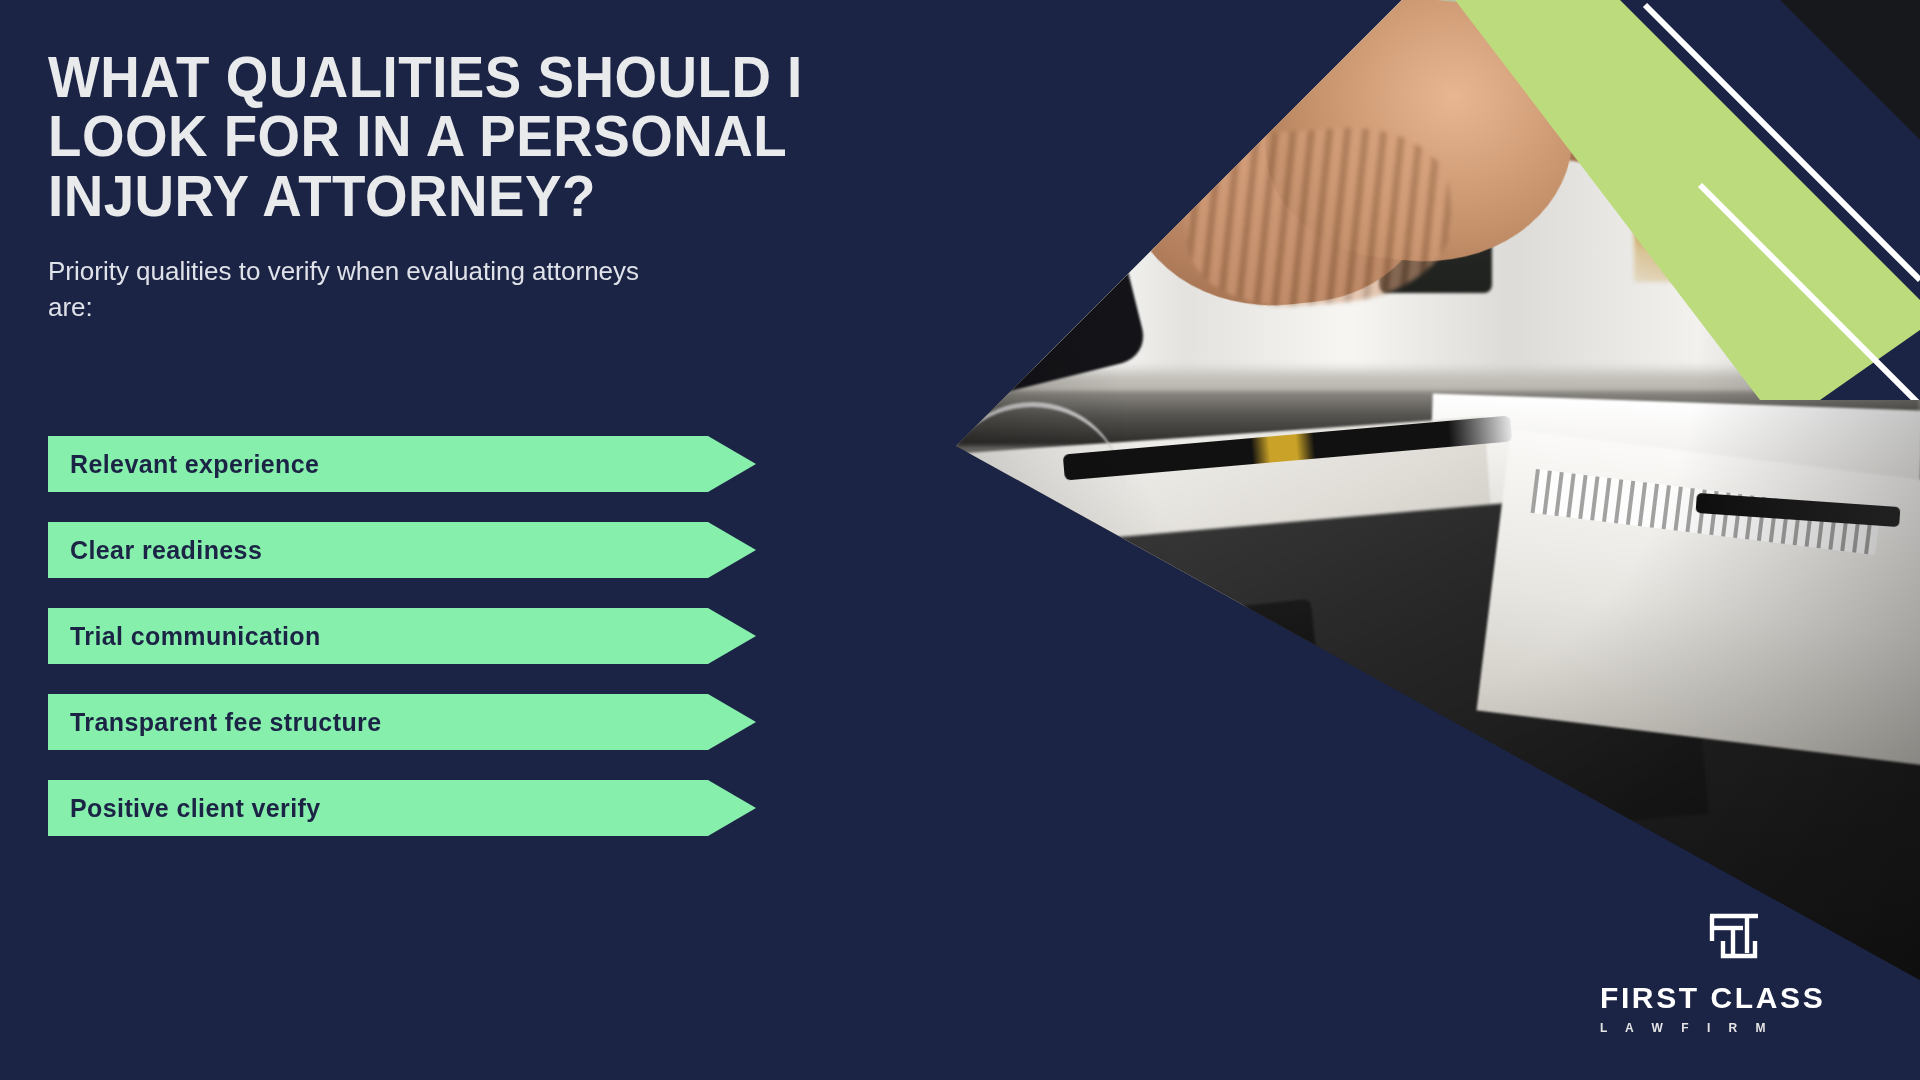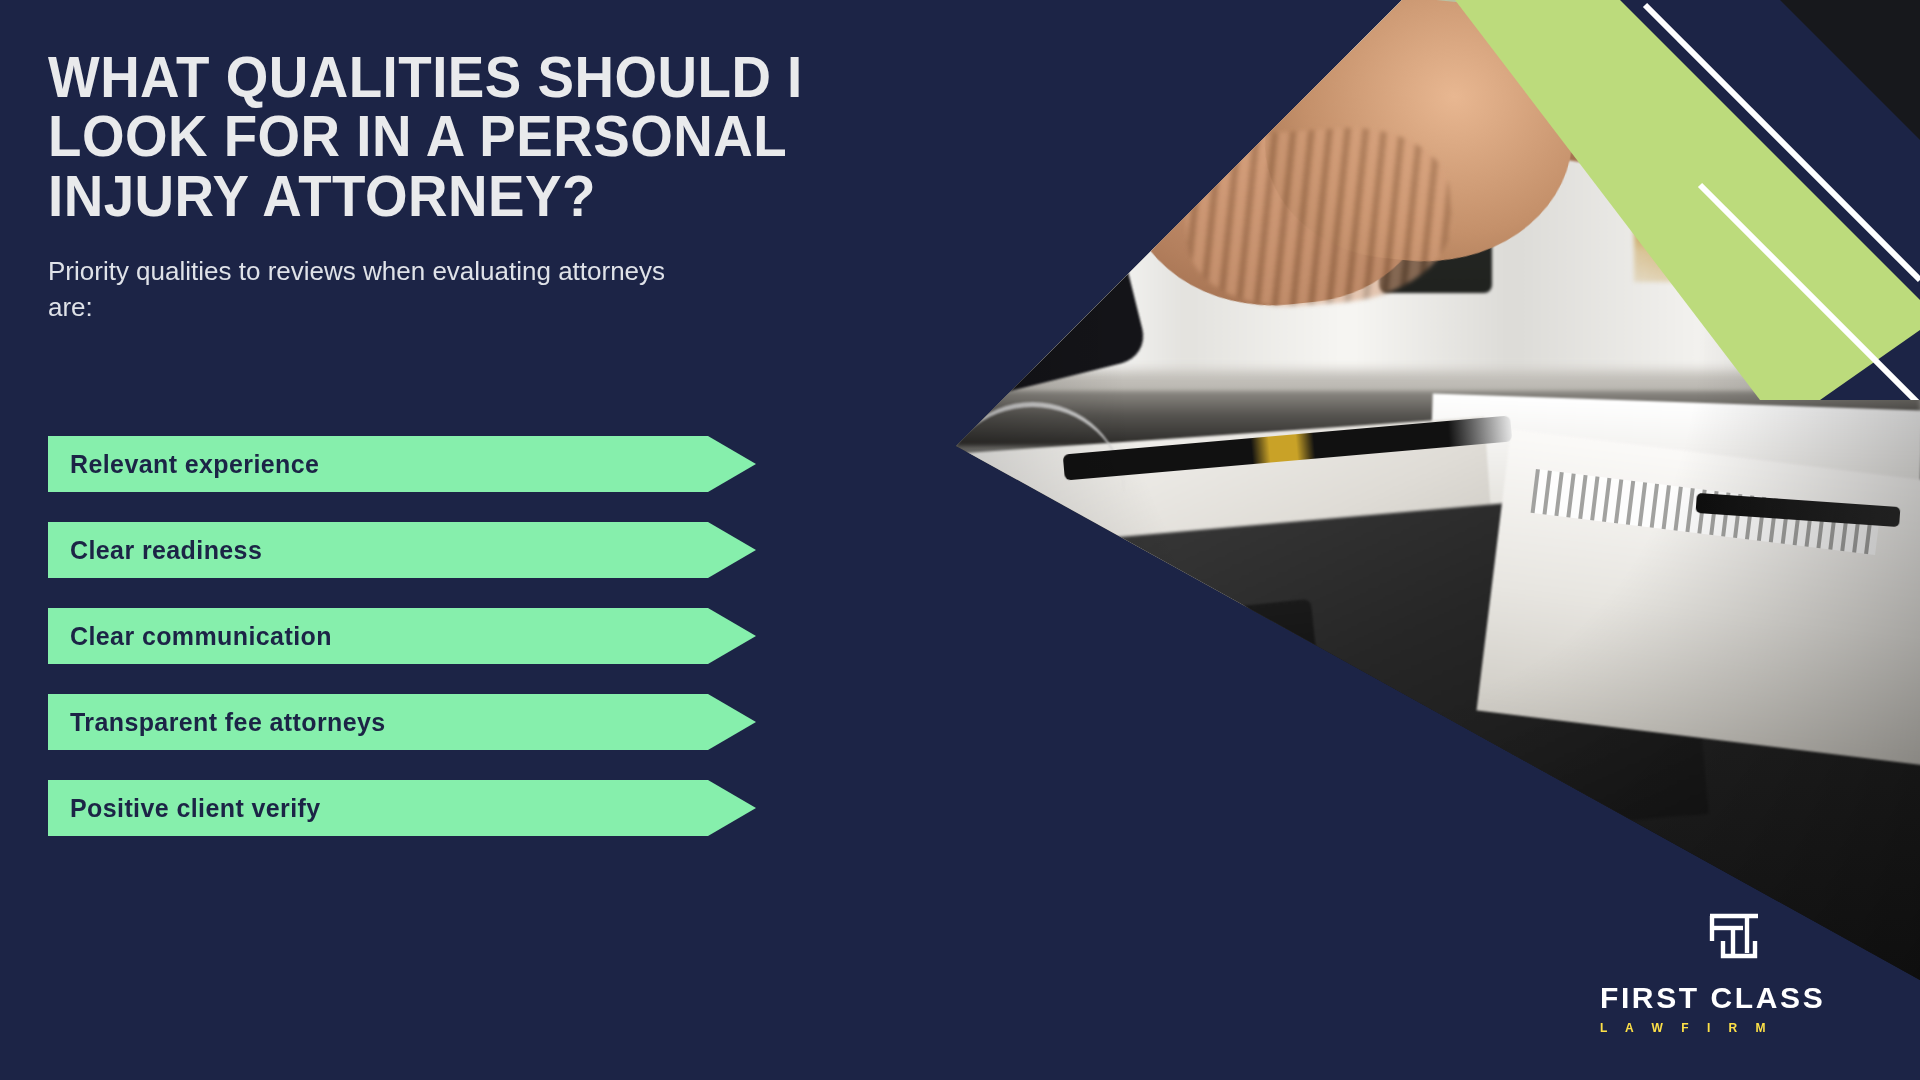--- a/index.html
+++ b/index.html
@@ -293,21 +293,21 @@
     font-weight:700;
     letter-spacing:2.6px;
     line-height:1;
   }
   #logo-sub {
     margin-top:9px;
     font-size:12px;
     font-weight:600;
     letter-spacing:7.5px;
     line-height:1;
-    color:#fde047;
+    color:#e5e5e5;
   }
 </style>
 </head>
 <body>
 
 <div id="canvas">
 
   <div id="photo-area">
     <div id="photo-diamond">
       <div class="ph ph-bg"></div>
@@ -351,39 +351,39 @@
 
       <polygon points="700,330 700,400 600,400" fill="#1c2446"></polygon>
 
       <line x1="425" y1="5" x2="700" y2="280" stroke="#ffffff" stroke-width="6"></line>
       <line x1="480" y1="185" x2="700" y2="405" stroke="#ffffff" stroke-width="6"></line>
     </svg>
   </div>
 
   <div id="content">
     <h1 id="headline">WHAT QUALITIES SHOULD I LOOK FOR IN A PERSONAL INJURY ATTORNEY?</h1>
-    <p id="subhead">Priority qualities to reviews when evaluating attorneys are:</p>
+    <p id="subhead">Priority qualities to verify when evaluating attorneys are:</p>
   </div>
 
   <div id="banner-list">
 
     <div class="banner">
       <span class="banner-label">Relevant experience</span>
     </div>
 
     <div class="banner">
       <span class="banner-label">Clear readiness</span>
     </div>
 
     <div class="banner">
-      <span class="banner-label">Clear communication</span>
+      <span class="banner-label">Trial communication</span>
     </div>
 
     <div class="banner">
-      <span class="banner-label">Transparent fee attorneys</span>
+      <span class="banner-label">Transparent fee structure</span>
     </div>
 
     <div class="banner">
       <span class="banner-label">Positive client verify</span>
     </div>
 
   </div>
 
   <div id="logo">
     <div id="logo-mark">

